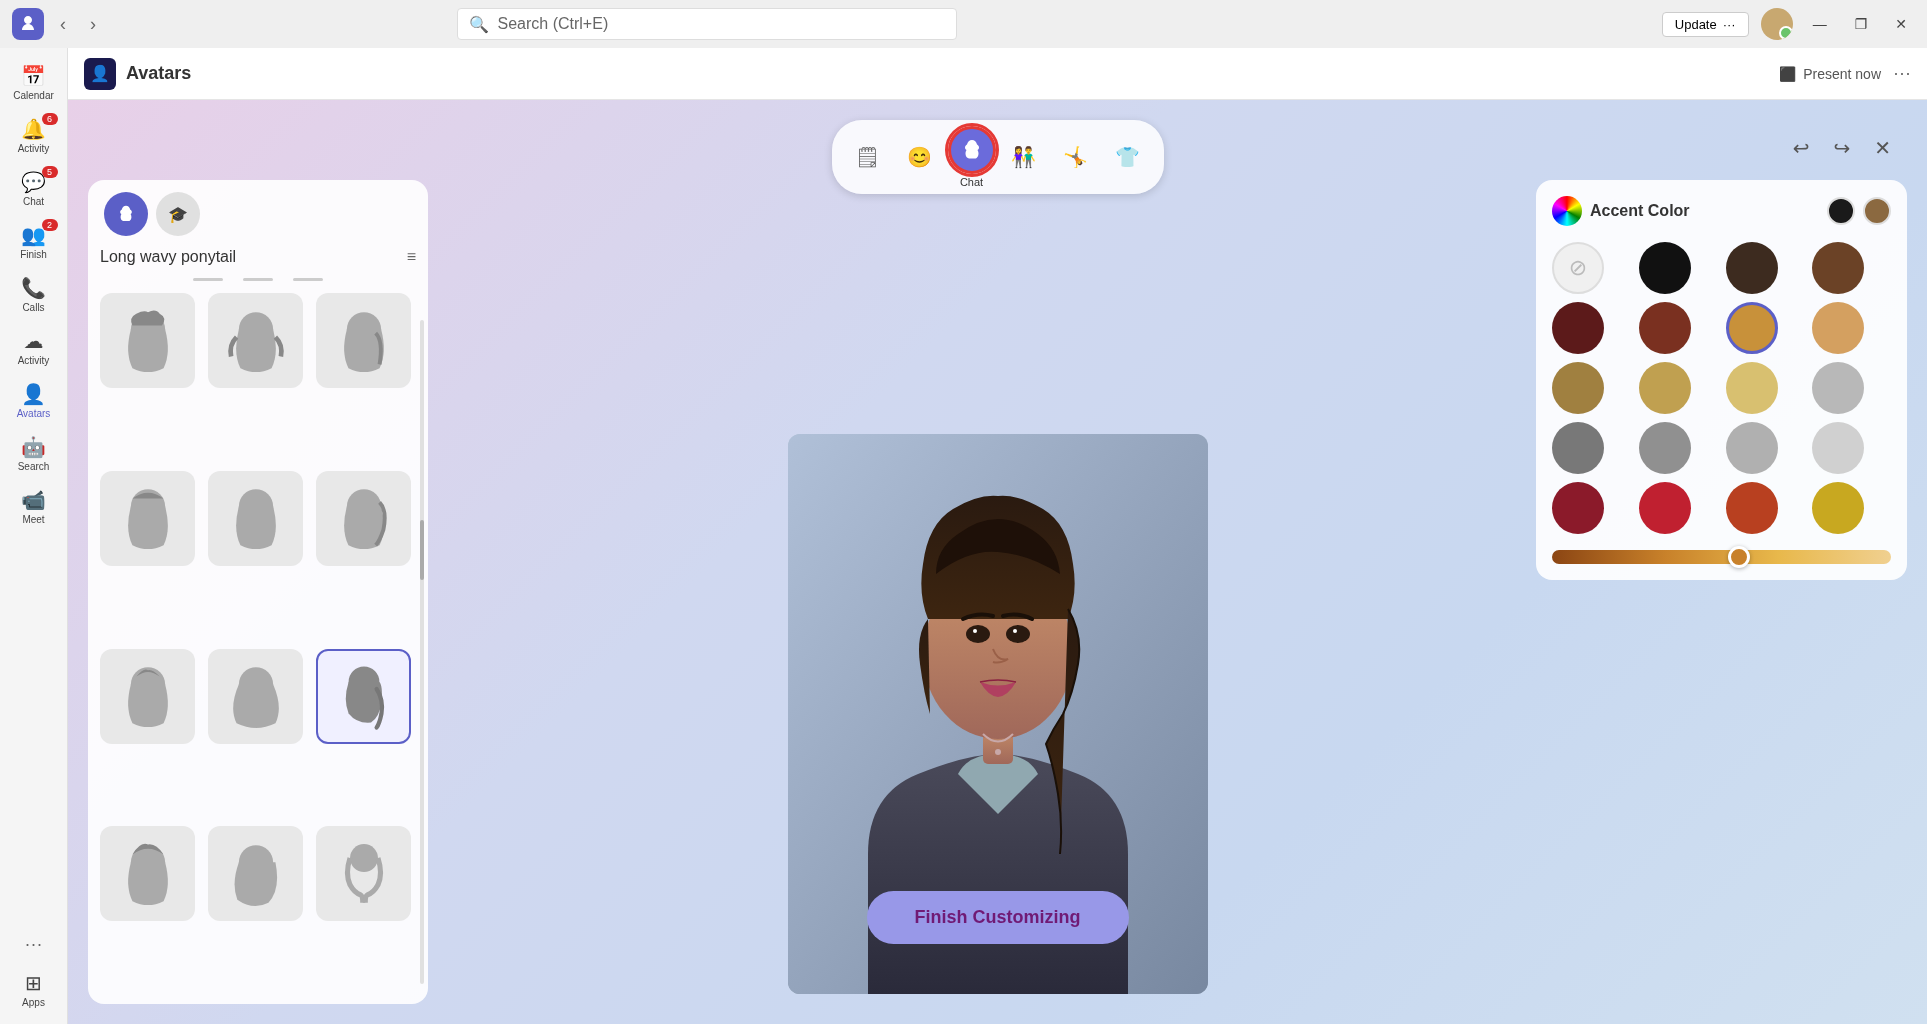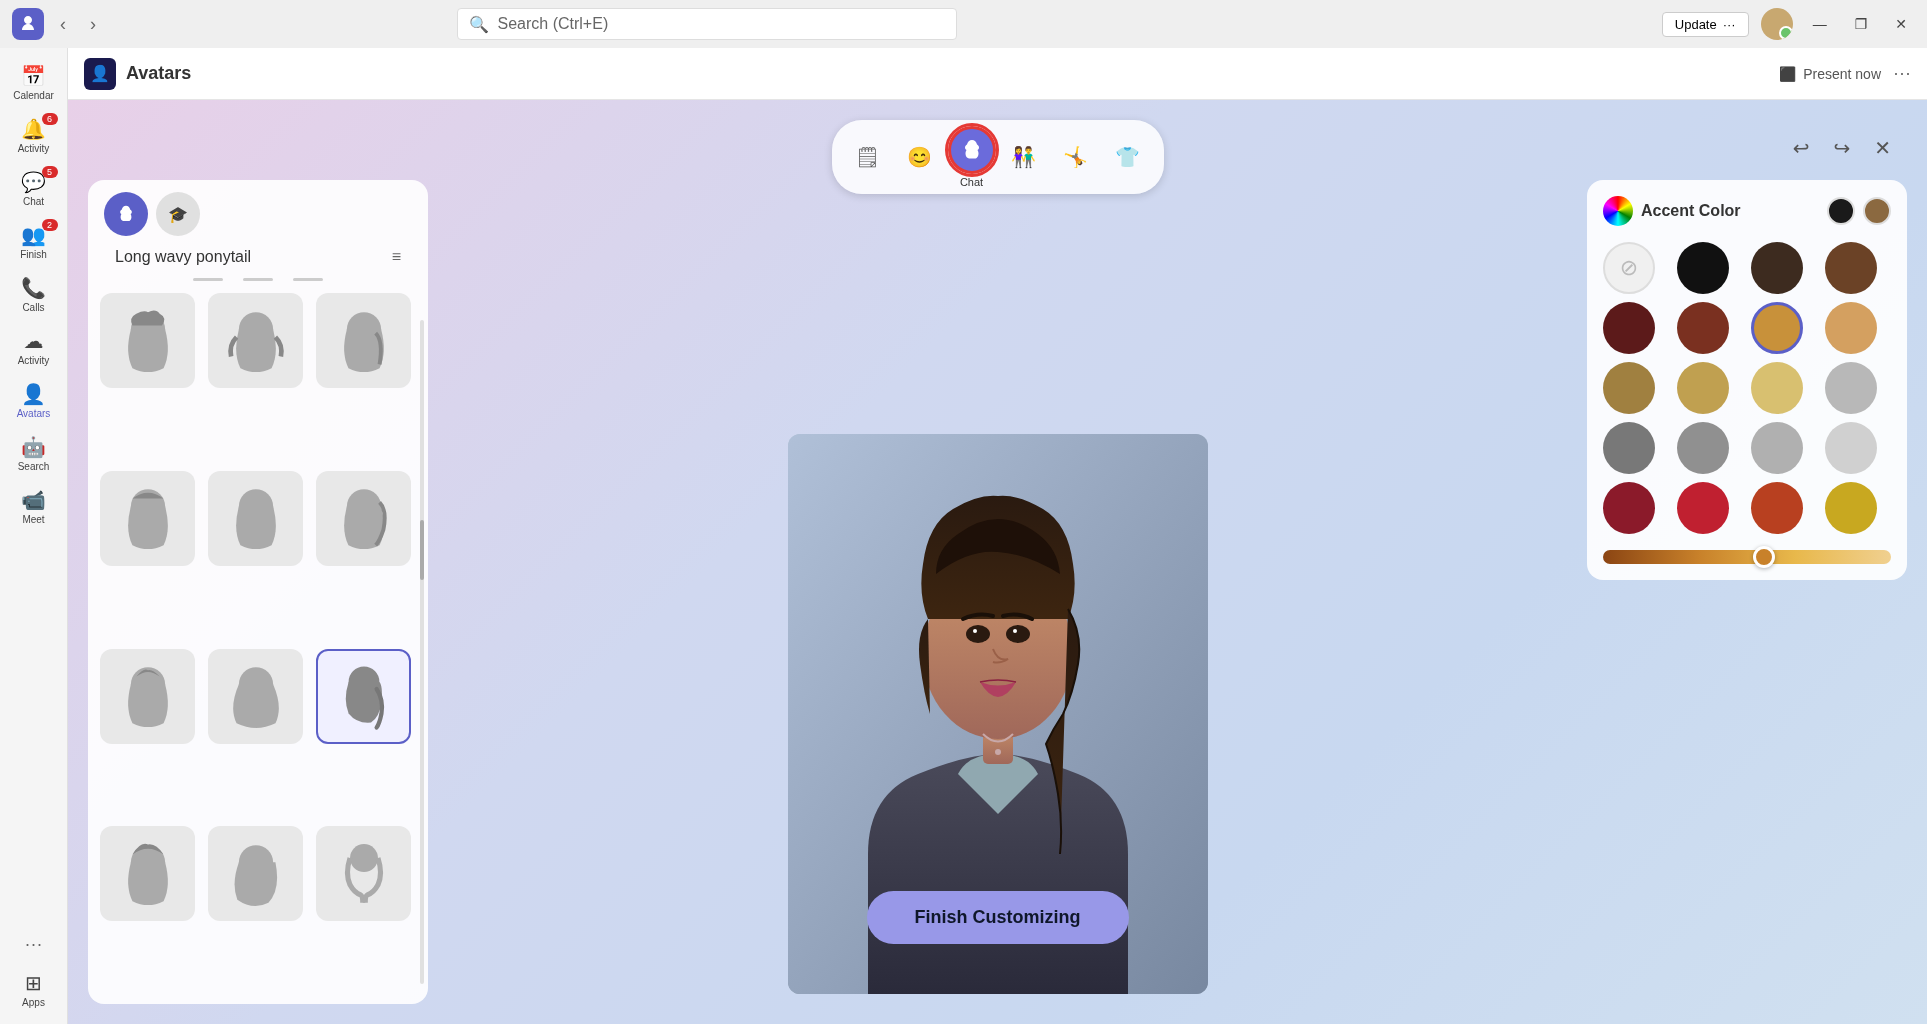--- a/index.html
+++ b/index.html
@@ -109,21 +109,21 @@
       display: flex; flex-direction: column;
       overflow: hidden;
     }
     .panel-tabs { display: flex; padding: 12px 16px 0; gap: 8px; }
     .panel-tab {
       width: 44px; height: 44px; border-radius: 50%; border: none; cursor: pointer;
       display: flex; align-items: center; justify-content: center; font-size: 16px;
     }
     .panel-tab.active { background: #5b5fc7; color: white; }
     .panel-tab.inactive { background: #e0e0e0; color: #666; }
-    .panel-title-row { display: flex; align-items: center; justify-content: space-between; padding: 12px 27px 8px; }
+    .panel-title-row { display: flex; align-items: center; justify-content: space-between; padding: 12px 12px 8px; }
     .panel-title { font-size: 16px; font-weight: 500; color: #333; }
     .filter-icon { font-size: 16px; color: #666; cursor: pointer; }
     .scroll-indicator { display: flex; justify-content: center; gap: 20px; padding: 4px 0; }
     .scroll-ind { width: 30px; height: 3px; background: #ccc; border-radius: 2px; }
     .hair-grid {
       display: grid; grid-template-columns: repeat(3, 1fr);
       gap: 8px; padding: 8px 12px; overflow-y: auto; flex: 1;
     }
     .hair-item {
       width: 95px; height: 95px; border-radius: 12px; background: #e8e8e8;
@@ -136,21 +136,21 @@
       position: absolute; right: 4px; top: 140px; bottom: 20px;
       width: 4px; background: #e0e0e0; border-radius: 2px;
     }
     .panel-scrollbar-thumb {
       width: 4px; height: 60px; background: #aaa; border-radius: 2px;
       margin-top: 200px;
     }
 
     
     .right-panel {
-      position: absolute; top: 80px; right: 20px; width: 320px;
+      position: absolute; top: 80px; right: 20px; width: 371px;
       background: rgba(255,255,255,0.9); border-radius: 16px;
       padding: 16px; overflow: hidden;
     }
     .right-panel-header { display: flex; align-items: center; justify-content: space-between; margin-bottom: 16px; }
     .color-wheel { width: 30px; height: 30px; border-radius: 50%; background: conic-gradient(red, yellow, green, cyan, blue, magenta, red); }
     .accent-title { font-size: 16px; font-weight: 600; color: #333; margin-left: 8px; flex: 1; }
     .selected-colors { display: flex; gap: 8px; }
     .selected-color { width: 28px; height: 28px; border-radius: 50%; border: 2px solid #ddd; cursor: pointer; }
     .color-grid { display: grid; grid-template-columns: repeat(4, 1fr); gap: 8px; margin-bottom: 16px; }
     .color-swatch {
@@ -182,21 +182,21 @@
       width: 420px; height: 560px;
       border-radius: 12px;
       position: relative; overflow: hidden;
       background: linear-gradient(180deg, #b8c8d8 0%, #8899aa 100%);
       margin-bottom: 30px;
     }
 
     
     .finish-btn {
       position: absolute; bottom: 80px; left: 50%; transform: translateX(-50%);
-      background: #9898e8; color: #0f172a; border: none; border-radius: 30px;
+      background: #9898e8; color: #701a75; border: none; border-radius: 30px;
       padding: 16px 48px; font-size: 18px; font-weight: 600; cursor: pointer;
       white-space: nowrap;
     }
   </style>
 </head>
 <body>
 
 <div class="title-bar">
   <div class="title-bar-left">
     <div class="teams-logo">

